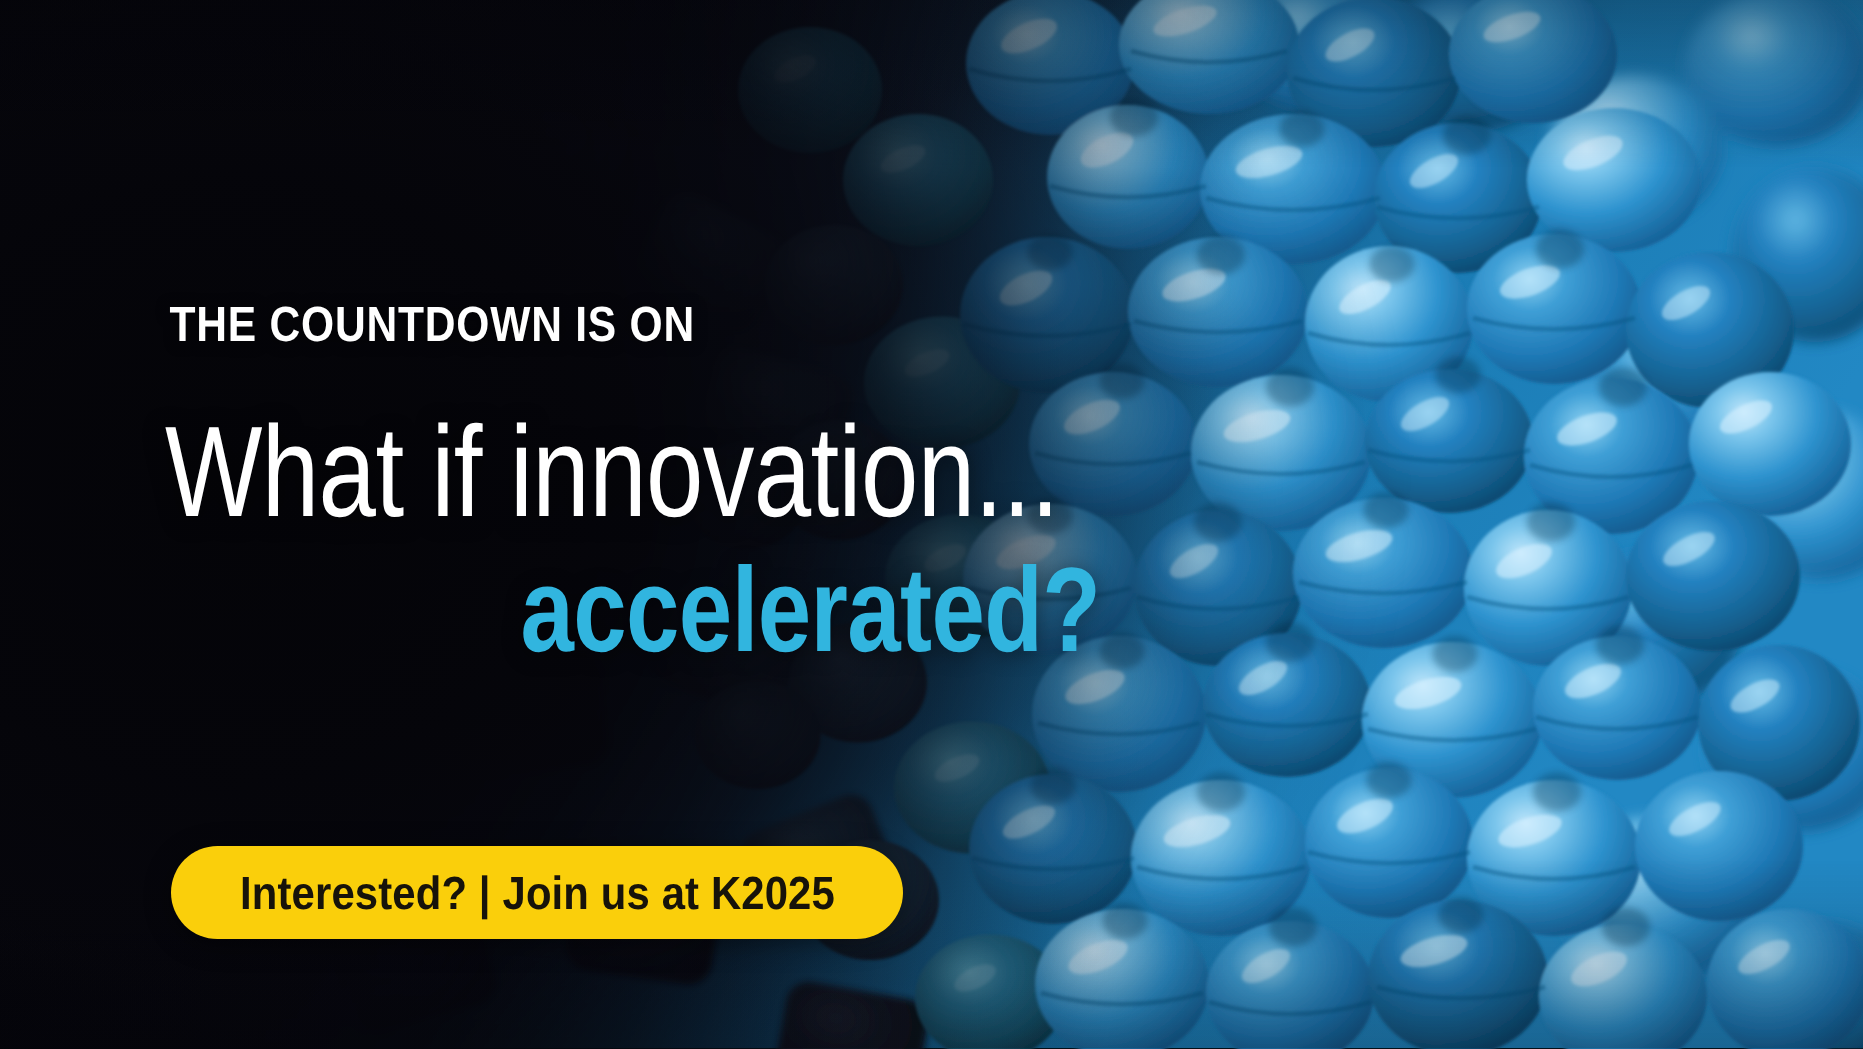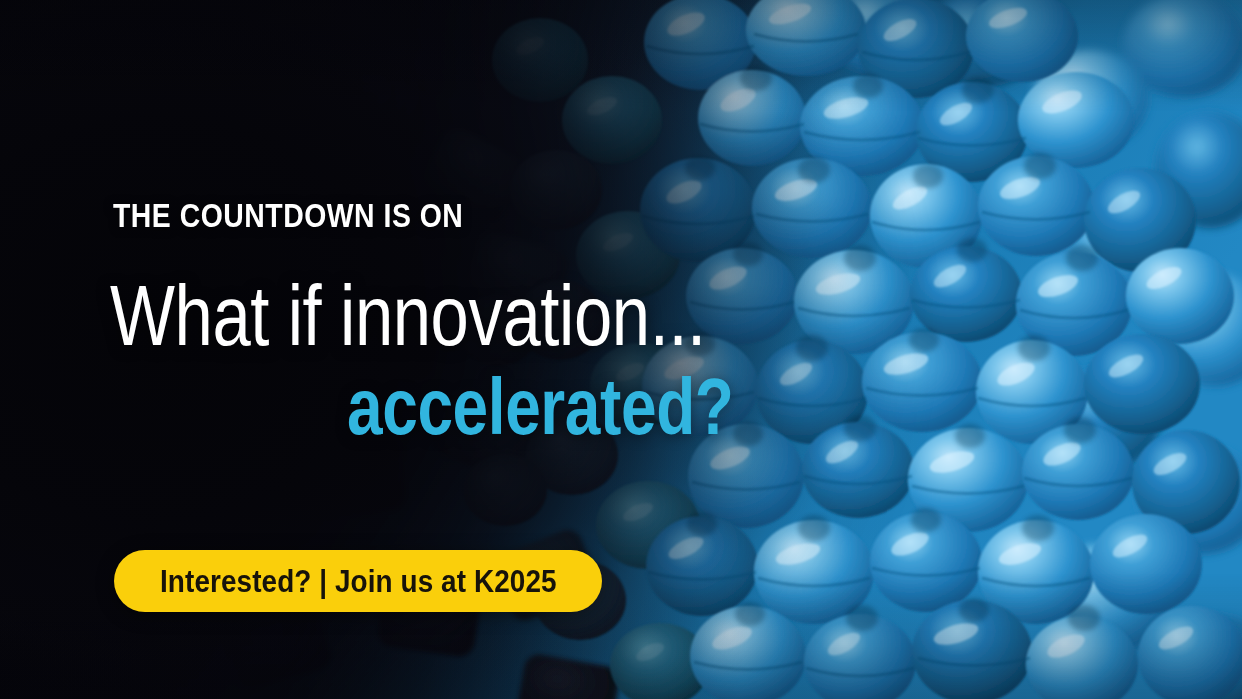--- a/index.html
+++ b/index.html
@@ -105,21 +105,21 @@
     font-weight: 600;
     letter-spacing: -0.5px;
     transform: scaleX(0.80);
     transform-origin: left center;
     white-space: nowrap;
     text-shadow: 0 2px 16px rgba(0,0,0,0.45);
   }
 
   #cta {
     position: absolute;
-    top: 510px;
+    top: 524px;
     left: 1px;
     width: 488px;
     height: 62px;
     border: 0;
     border-radius: 999px;
     background: #facf0b;
     color: #17130a;
     font-size: 31px;
     font-weight: 700;
     letter-spacing: 0.1px;

